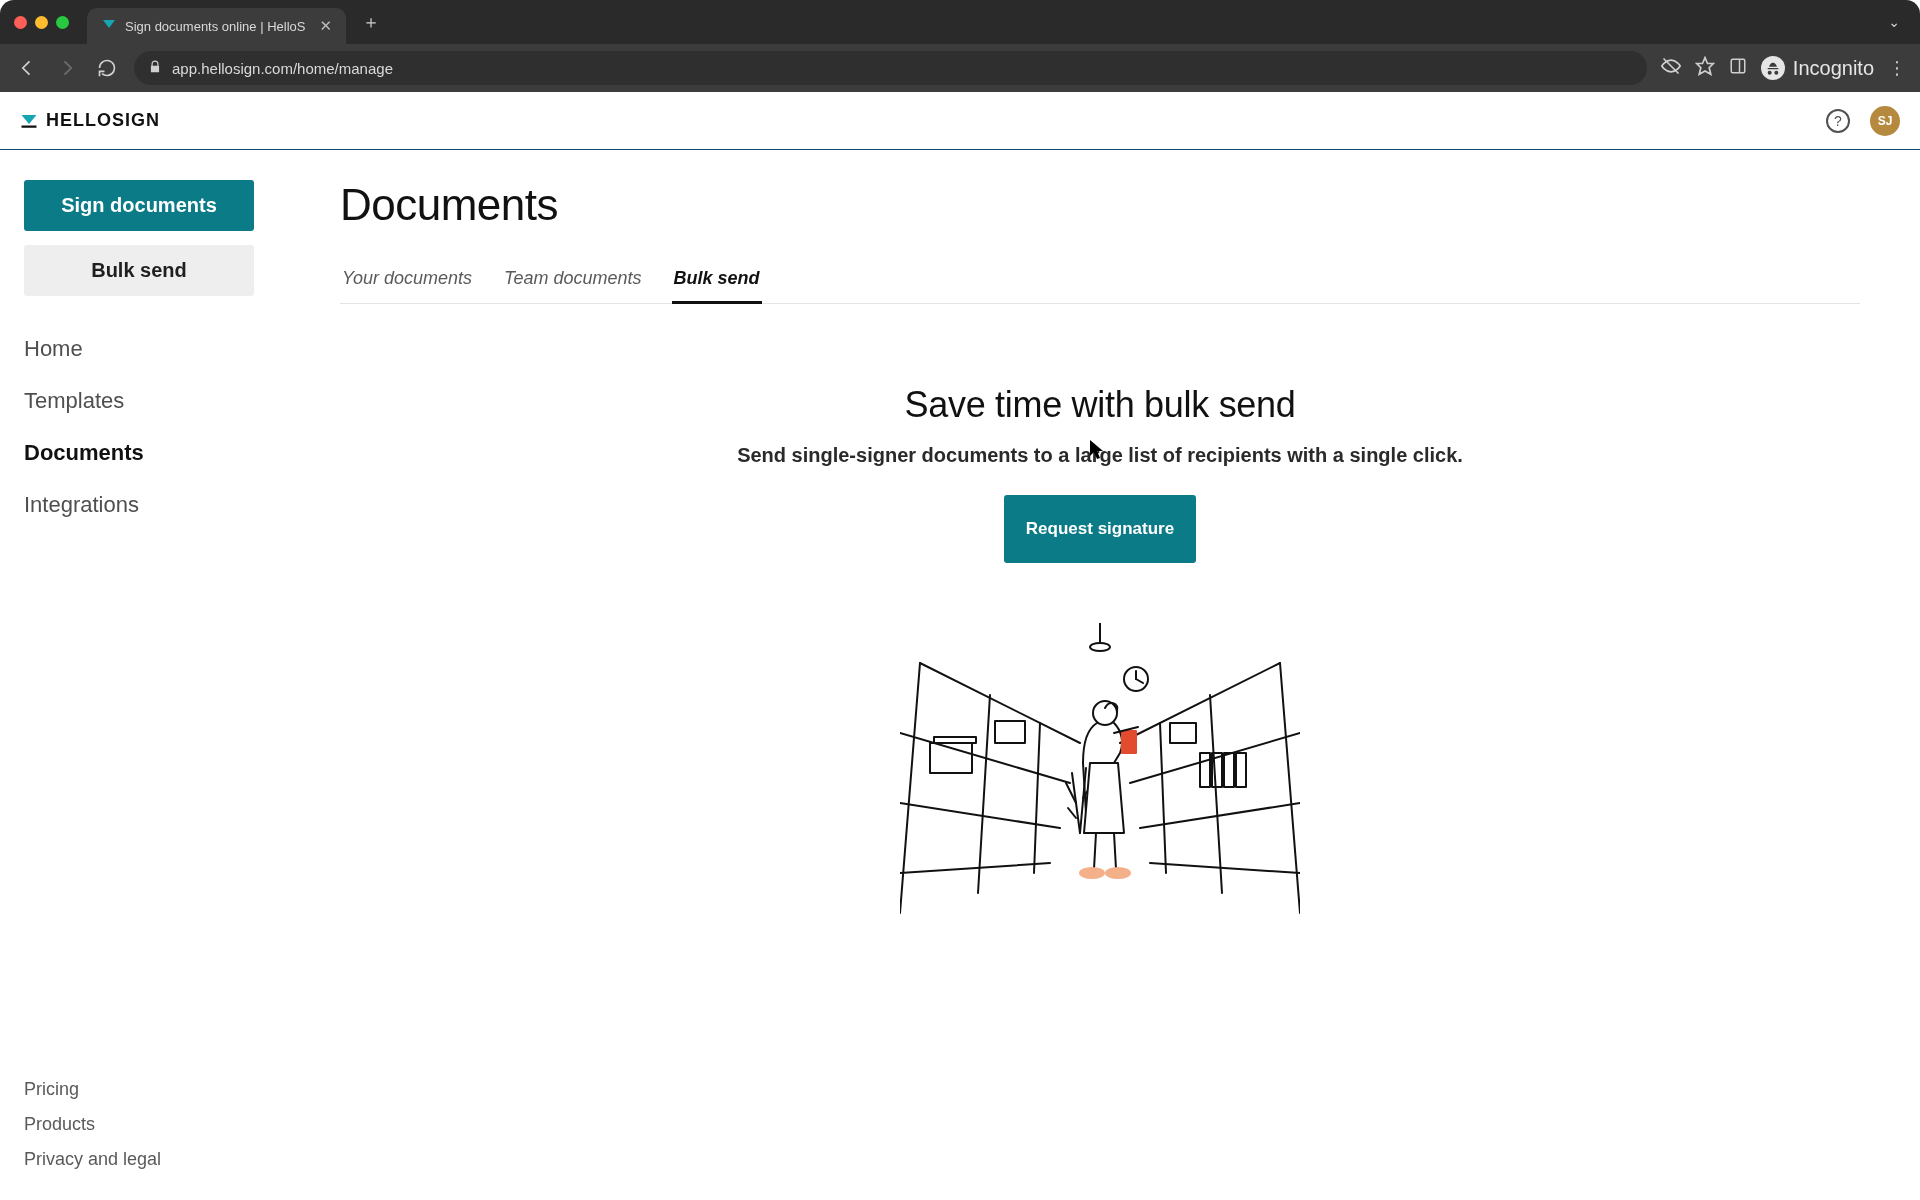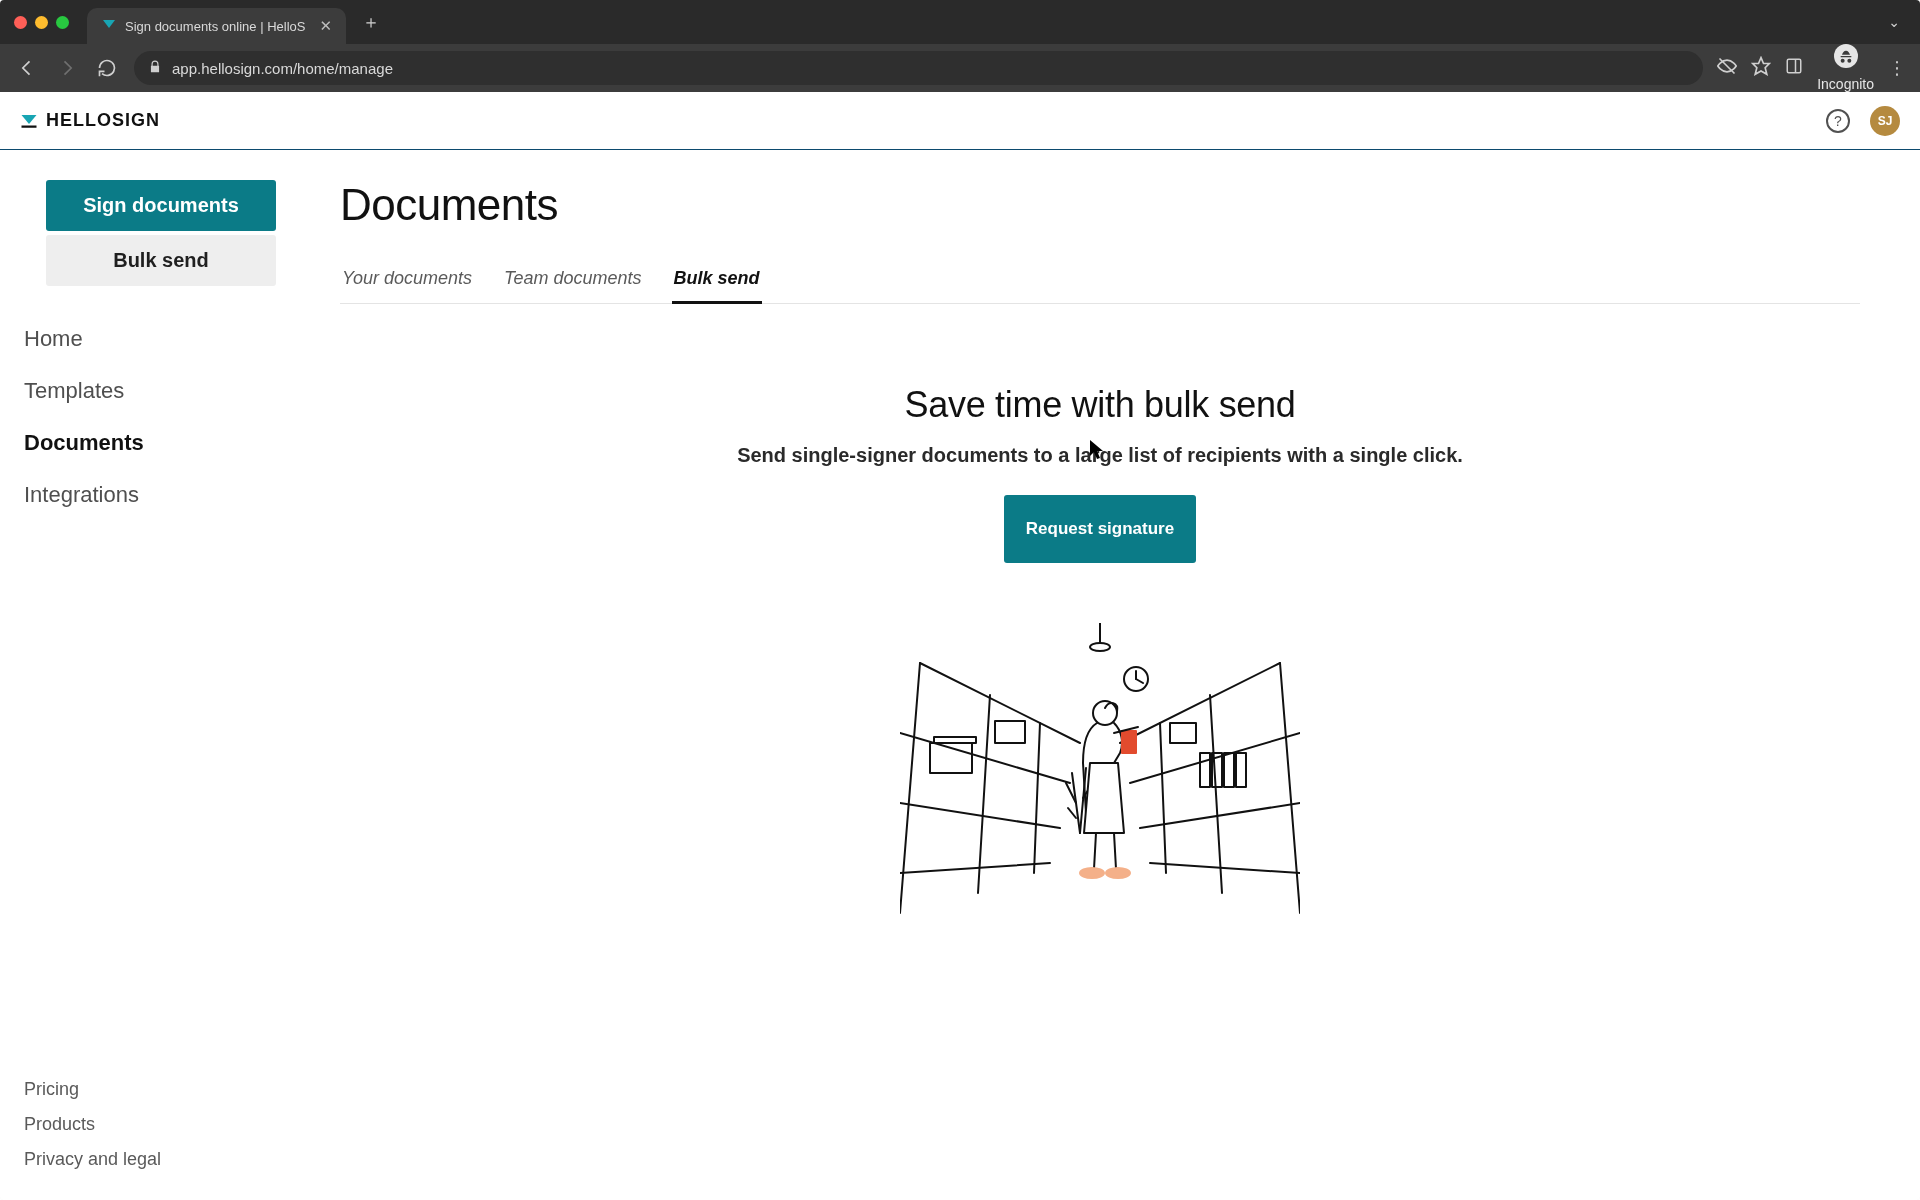--- a/index.html
+++ b/index.html
@@ -1,52 +1,52 @@
 <!DOCTYPE html>
 <html><head>
 <meta charset="utf-8">
 <style>
   * { margin: 0; padding: 0; box-sizing: border-box; }
   html, body { width: 1920px; height: 1200px; font-family: -apple-system, BlinkMacSystemFont, "Segoe UI", Helvetica, Arial, sans-serif; background:#fff; overflow:hidden;}
   
-  .window-frame { width:1920px; height:1200px; background:#f5f5f5; border-radius:4px; overflow:hidden; position:relative; }
+  .window-frame { width:1920px; height:1200px; background:#f5f5f5; border-radius:14px; overflow:hidden; position:relative; }
   .titlebar { height:44px; background:#2a2a2a; display:flex; align-items:center; padding:0 14px; }
   .traffic-lights { display:flex; gap:8px; align-items:center; margin-right:18px; }
   .tl { width:13px; height:13px; border-radius:50%; }
   .tl.red{background:#ff5f57;} .tl.yellow{background:#febc2e;} .tl.green{background:#28c840;}
   .tab-strip { display:flex; align-items:center; height:100%; flex:1; }
   .chrome-tab { display:flex; align-items:center; gap:8px; height:36px; padding:0 14px; background:#3c3c3c; color:#d9d9d9; font-size:13px; border-radius:10px 10px 0 0; max-width:300px; margin-top:8px;}
   .chrome-tab .favicon { width:16px; height:16px; display:inline-flex; align-items:center; justify-content:center; color:#18a5b3; font-weight:bold; font-size:11px;}
   .chrome-tab .title { white-space:nowrap; overflow:hidden; text-overflow:ellipsis; max-width:200px;}
   .chrome-tab .tab-close { color:#bdbdbd; font-size:15px; margin-left:6px; cursor:pointer;}
   .new-tab-btn { width:30px; height:30px; margin-left:10px; display:flex; align-items:center; justify-content:center; color:#cfcfcf; font-size:18px; border-radius:50%; cursor:pointer;}
   .titlebar .chev { margin-left:auto; color:#cfcfcf; font-size:14px; padding:0 6px; cursor:pointer;}
   .toolbar { height:48px; background:#3c3c3c; display:flex; align-items:center; padding:0 14px; gap:14px; }
   .toolbar .nav-btn { width:26px; height:26px; display:flex; align-items:center; justify-content:center; color:#cfcfcf; cursor:pointer; }
   .toolbar .nav-btn.disabled { color:#6f6f6f; }
   .omnibox { flex:1; height:34px; background:#2f2f2f; border-radius:17px; display:flex; align-items:center; padding:0 14px; color:#d9d9d9; font-size:15px; gap:10px;}
   .omnibox .lock { color:#cfcfcf; }
   .toolbar-right { display:flex; align-items:center; gap:14px; color:#cfcfcf; }
-  .incog-chip { display:flex; align-items:center; gap:8px; font-size:14px; color:#e6e6e6;flex-direction:column; }
+  .incog-chip { display:flex; align-items:center; gap:8px; font-size:20px; color:#e6e6e6; }
   .incog-chip .avatar { width:24px; height:24px; border-radius:50%; background:#e6e6e6; display:flex; align-items:center; justify-content:center; }
   .incog-chip .avatar svg{ width:16px; height:16px; }
   .kebab { font-size:18px; cursor:pointer; }
 
   
   .app { position:absolute; left:0; right:0; top:92px; bottom:0; background:#fff; display:flex; flex-direction:column; }
   .app-header { height:58px; border-bottom:1px solid #0c4a6e; display:flex; align-items:center; padding:0 20px; }
   .logo { display:flex; align-items:center; gap:8px; font-weight:700; letter-spacing:1px; font-size:18px; color:#111; }
   .logo .mark { width:18px; height:18px; display:inline-flex; }
   .app-header .spacer { flex:1; }
   .help-btn { width:24px; height:24px; border:2px solid #515151; border-radius:50%; display:flex; align-items:center; justify-content:center; font-size:14px; color:#515151; margin-right:20px; cursor:pointer;}
   .user-avatar { width:30px; height:30px; border-radius:50%; background:#b58a3f; color:#fff; font-size:12px; font-weight:600; display:flex; align-items:center; justify-content:center; cursor:pointer;}
 
   .app-body { flex:1; display:flex; overflow:hidden; }
   .sidebar { width:300px; padding:30px 24px; display:flex; flex-direction:column; }
-  .cta-stack { display:flex; flex-direction:column; gap:4px; margin-bottom:40px;align-items:flex-end; }
+  .cta-stack { display:flex; flex-direction:column; gap:14px; margin-bottom:40px; }
   .cta-primary { background:#0b7b87; color:#fff; font-size:20px; font-weight:600; padding:14px 0; text-align:center; border-radius:3px; cursor:pointer; width:230px;}
   .cta-secondary { background:#eeeeee; color:#1f1f1f; font-size:20px; font-weight:600; padding:14px 0; text-align:center; border-radius:3px; cursor:pointer; width:230px;}
   .nav-list { display:flex; flex-direction:column; gap:26px; font-size:22px; color:#4f4f4f; }
   .nav-list .nav-item { cursor:pointer; }
   .nav-list .nav-item.active { color:#111; font-weight:600; }
   .sidebar .bottom-links { margin-top:auto; display:flex; flex-direction:column; gap:14px; font-size:18px; color:#5a5a5a; }
   .sidebar .bottom-links .link { cursor:pointer; }
 
   .main { flex:1; padding:30px 60px 40px 40px; overflow:auto; }
   .page-title { font-size:44px; font-weight:500; letter-spacing:-0.5px; color:#111; margin-bottom:28px; }

